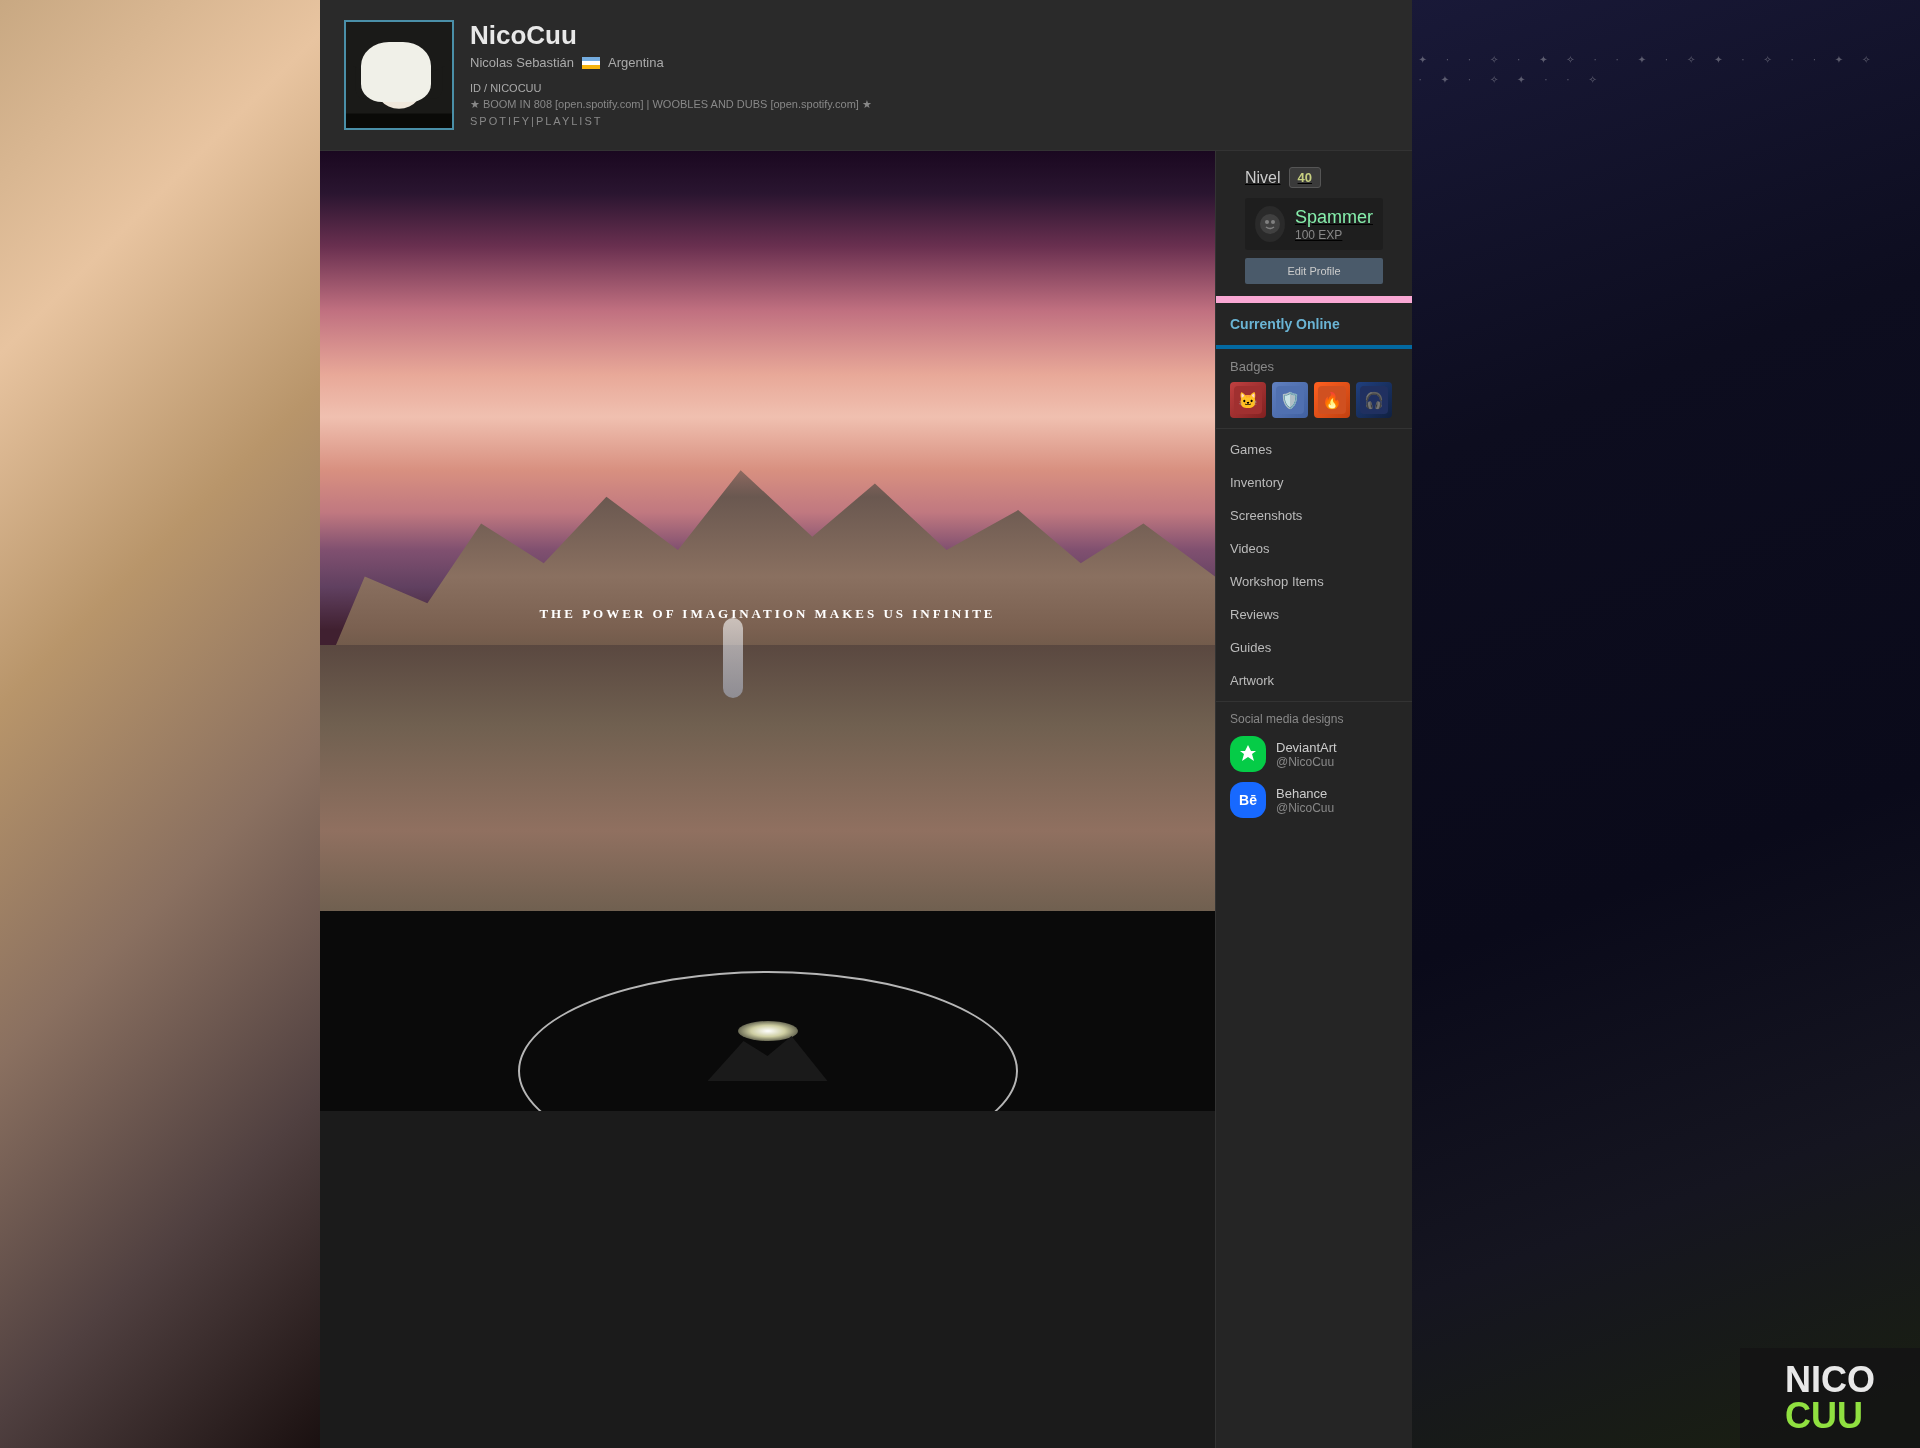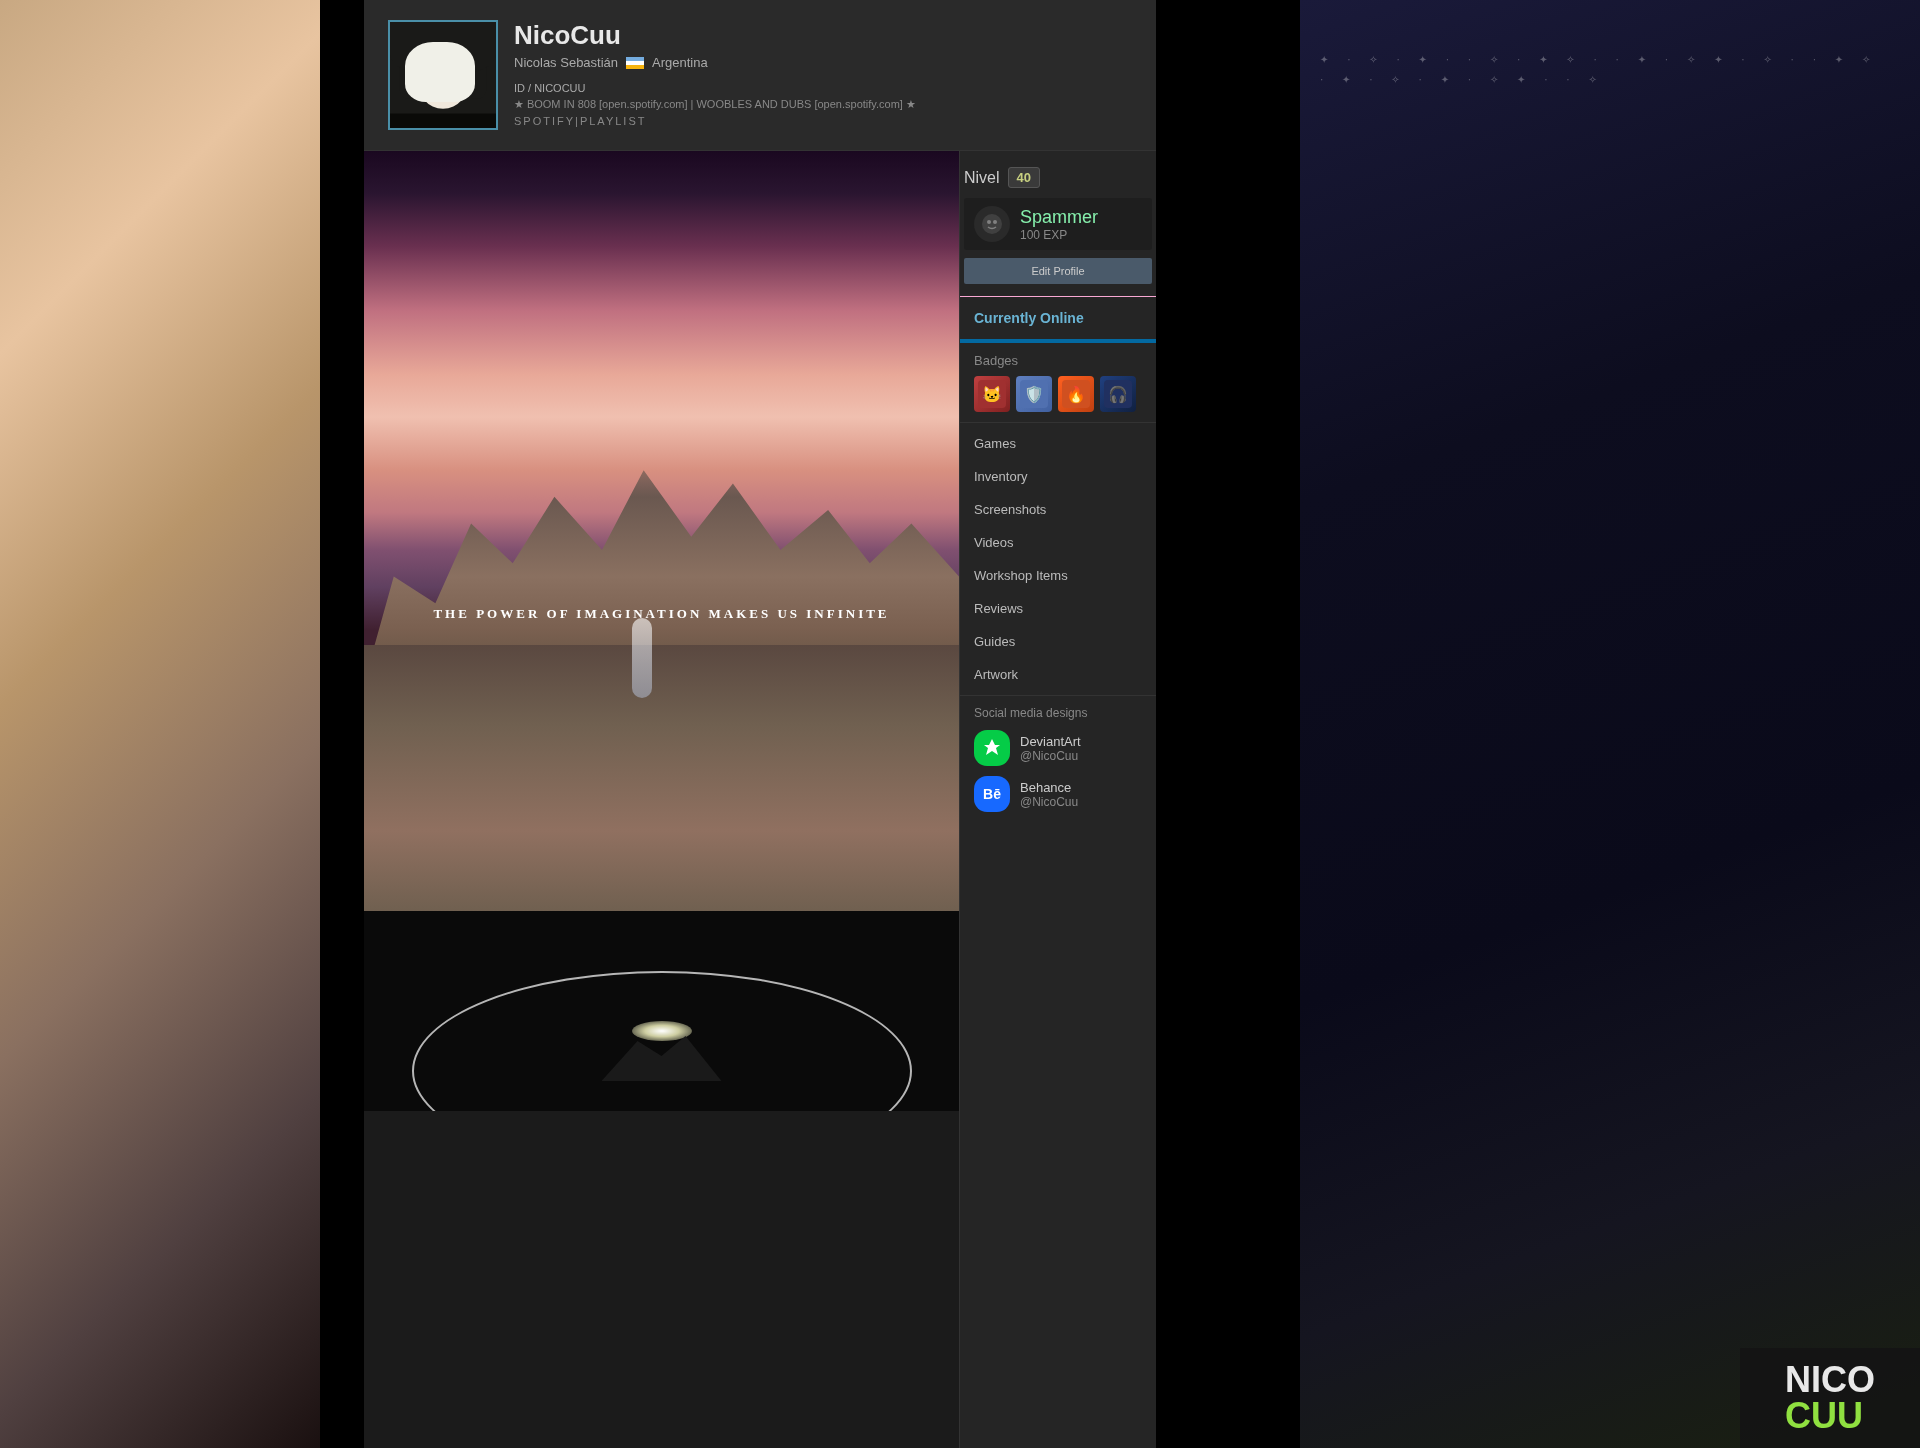--- a/index.html
+++ b/index.html
@@ -42,27 +42,26 @@
       letter-spacing: 8px;
       line-height: 20px;
       width: 580px;
       word-break: break-all;
     }
 
     .main-container {
       position: absolute;
       left: 320px;
       top: 0;
-      width: 792px;
+      width: 1092px;
       height: 1448px;
       background: #1b1b1b;
       z-index: 1;
       display: flex;
       flex-direction: column;
-      margin-left: 44px;
     }
 
     
     .profile-header {
       background: #2a2a2a;
       padding: 20px 24px;
       display: flex;
       align-items: flex-start;
       gap: 16px;
       border-bottom: 1px solid #333;
@@ -282,22 +281,23 @@
     .right-panel {
       width: 197px;
       background: #252525;
       border-left: 1px solid #333;
       display: flex;
       flex-direction: column;
       overflow-y: auto;
     }
 
     .nivel-section {
-      padding: 16px 4px 12px;
-      border-bottom: 1px solid #f9a8d4;
+      padding: 16px 29px 12px;
+      border-bottom: 7px solid #f9a8d4;
+      text-decoration: underline;
     }
 
     .nivel-header {
       display: flex;
       align-items: center;
       gap: 8px;
       margin-bottom: 10px;
     }
 
     .nivel-label {

